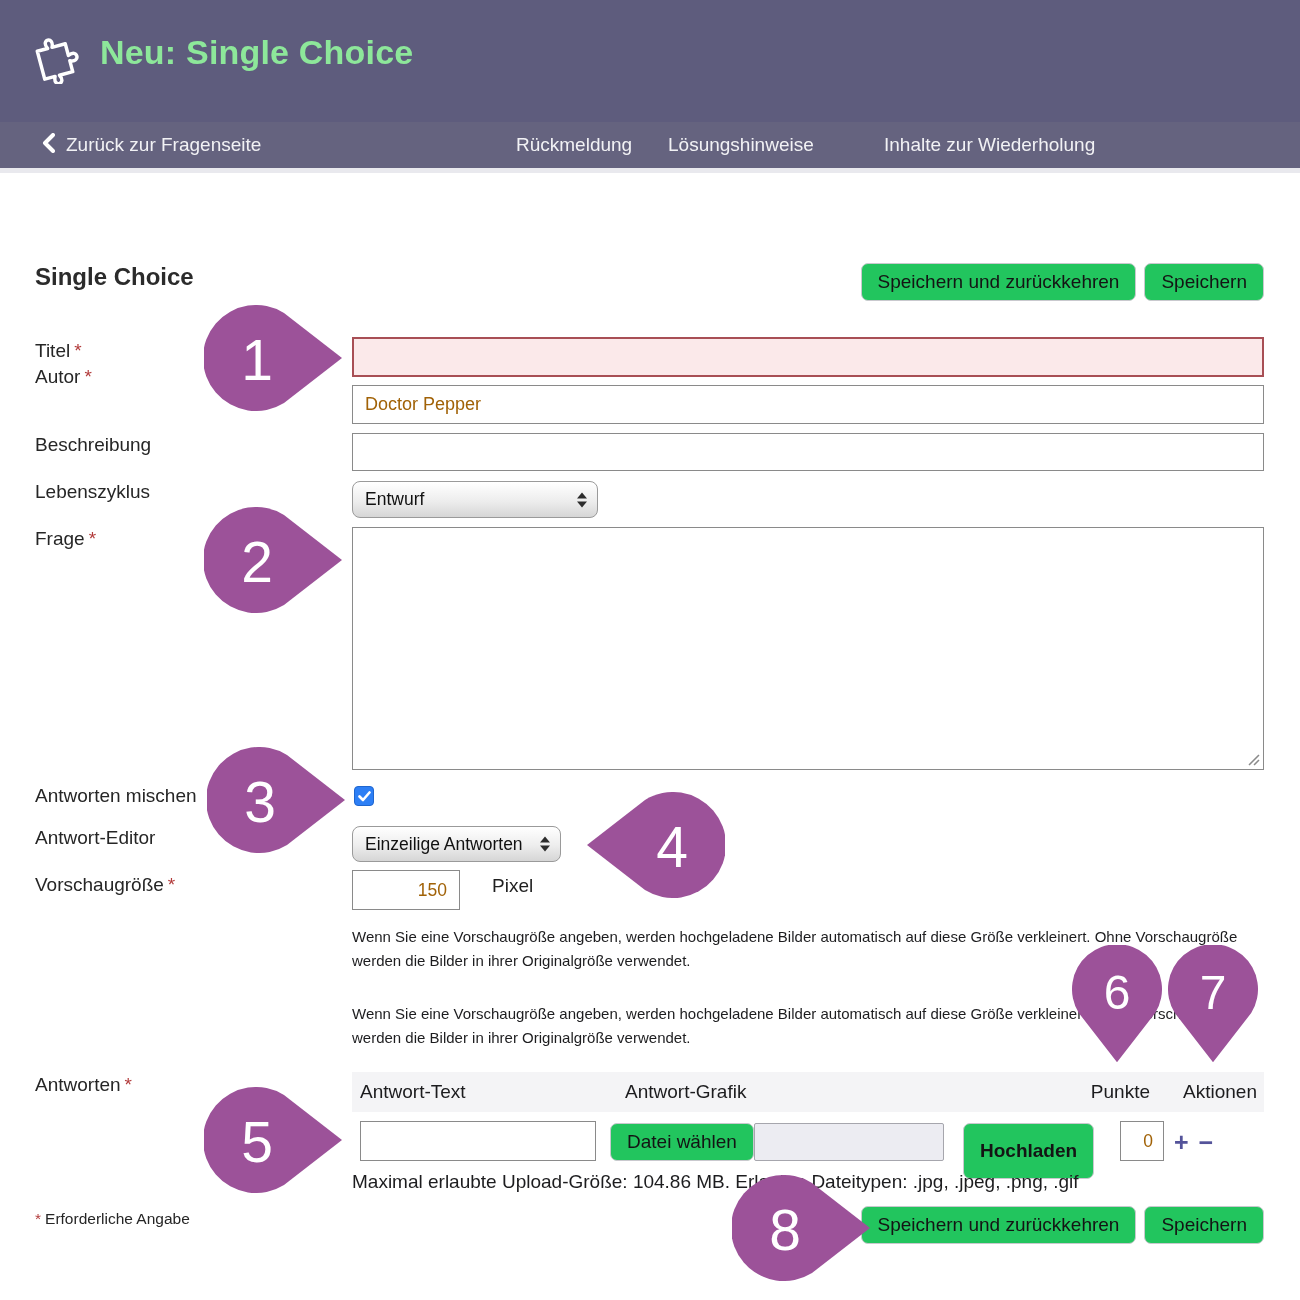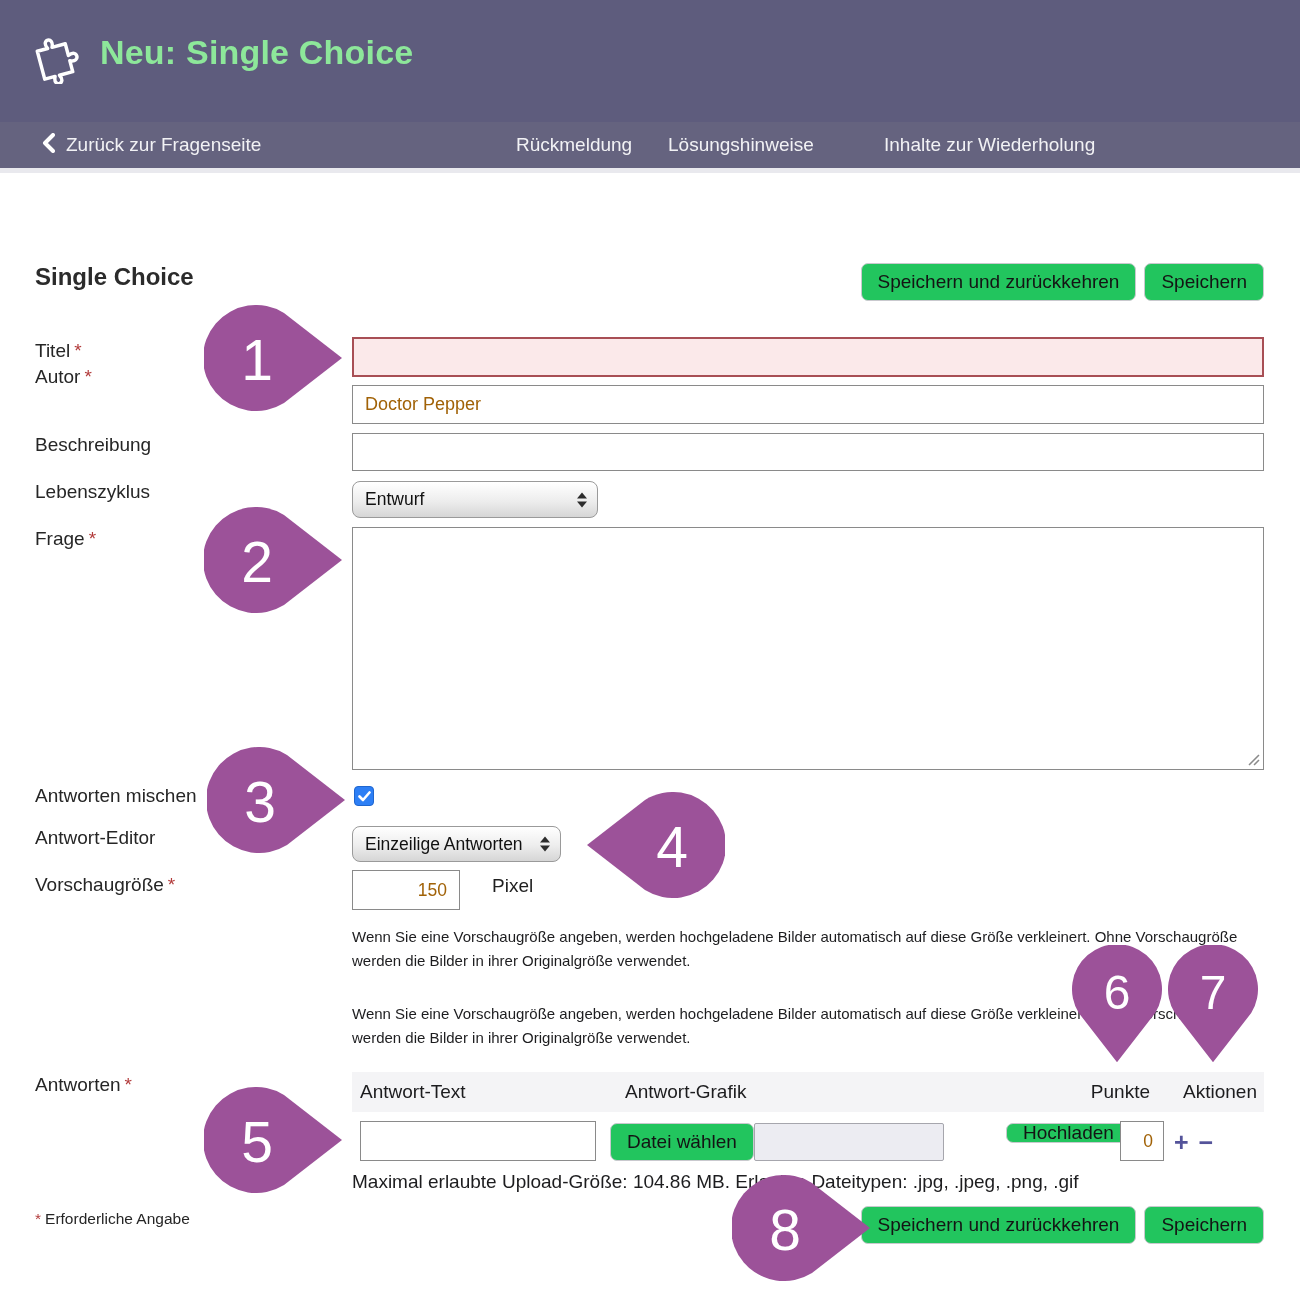--- a/index.html
+++ b/index.html
@@ -149,21 +149,21 @@
   <div class="ans-head">
     <span class="ah-0">Antwort-Text</span>
     <span class="ah-1">Antwort-Grafik</span>
     <span class="ah-2">Punkte</span>
     <span class="ah-3">Aktionen</span>
   </div>
 
   <input class="tin" style="left: 360px; top: 1121px; width: 236px; height: 40px;">
   <button class="btn" style="position:absolute; left:610px; top:1123px; height:38px;">Datei wählen</button>
   <div class="filebox"></div>
-  <button class="btn" style="position:absolute; left:1006px; top:1123px; height:20px;">Hochladen</button>
+  <button class="btn" style="position:absolute; left:963px; top:1123px; height:56px;font-weight:bold;">Hochladen</button>
   <input class="tin" style="left: 1120px; top: 1121px; width: 44px; height: 40px; text-align: right; padding: 0px 10px; font-size: 17.5px;" value="0">
   <div class="pm">
     <span>+</span>
     <span>−</span>
   </div>
   <div class="note">Maximal erlaubte Upload-Größe: 104.86 MB. Erlaubte Dateitypen: .jpg, .jpeg, .png, .gif</div>
 
   <div class="req-note"><span class="req" style="margin:0 4px 0 0;">*</span><span>Erforderliche Angabe</span></div>
   <div class="btn-row btn-row-bottom">
     <button class="btn">Speichern und zurückkehren</button>

